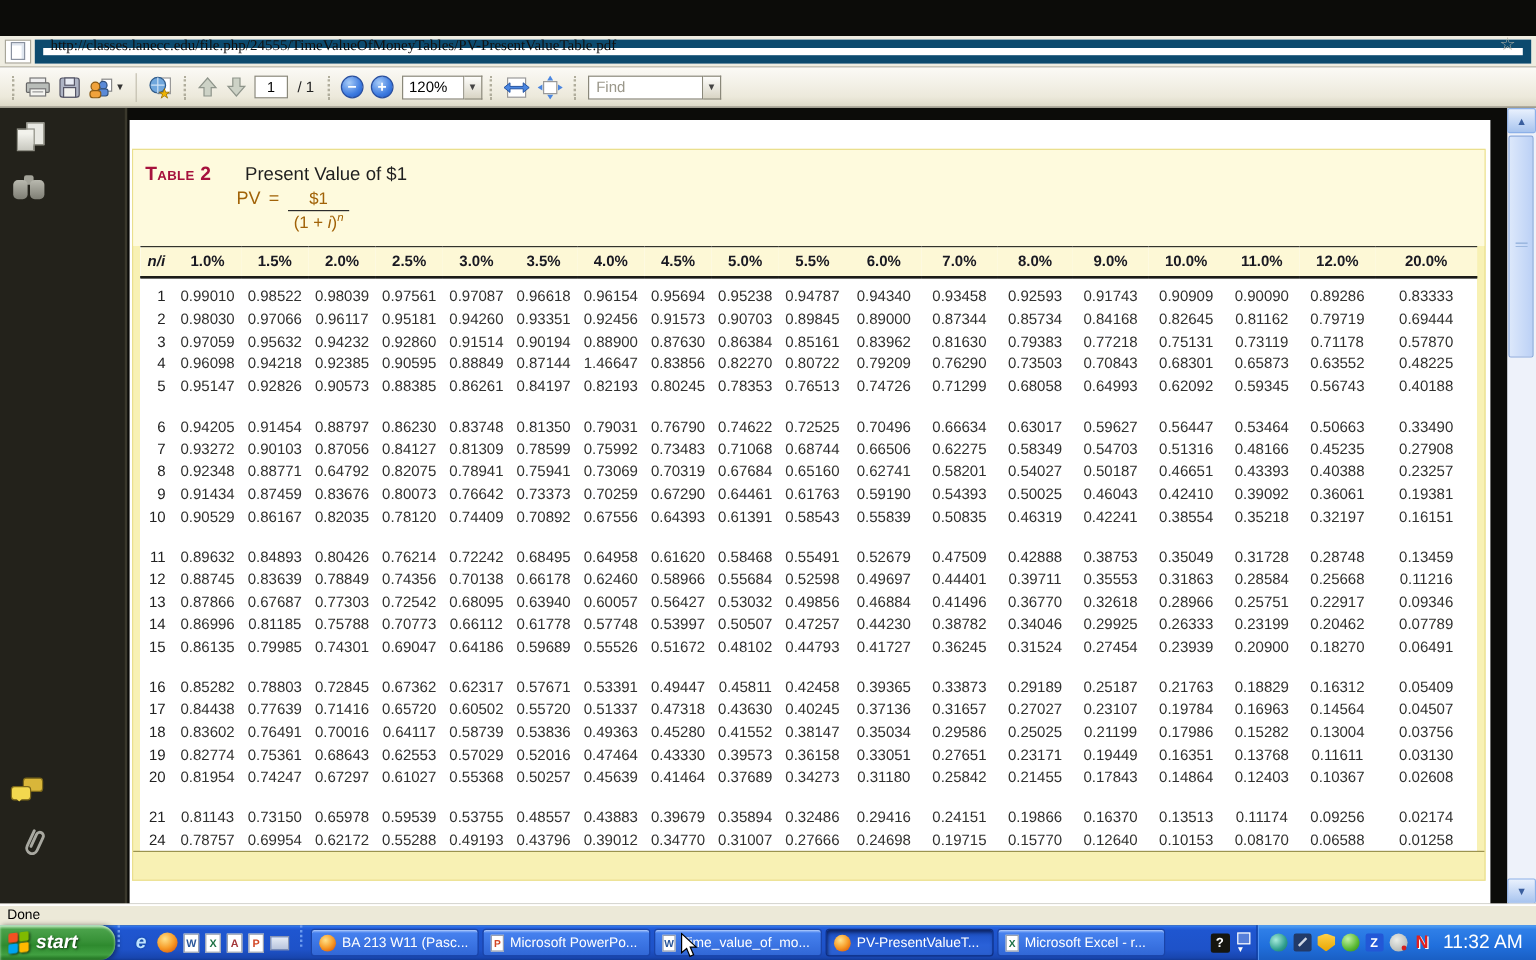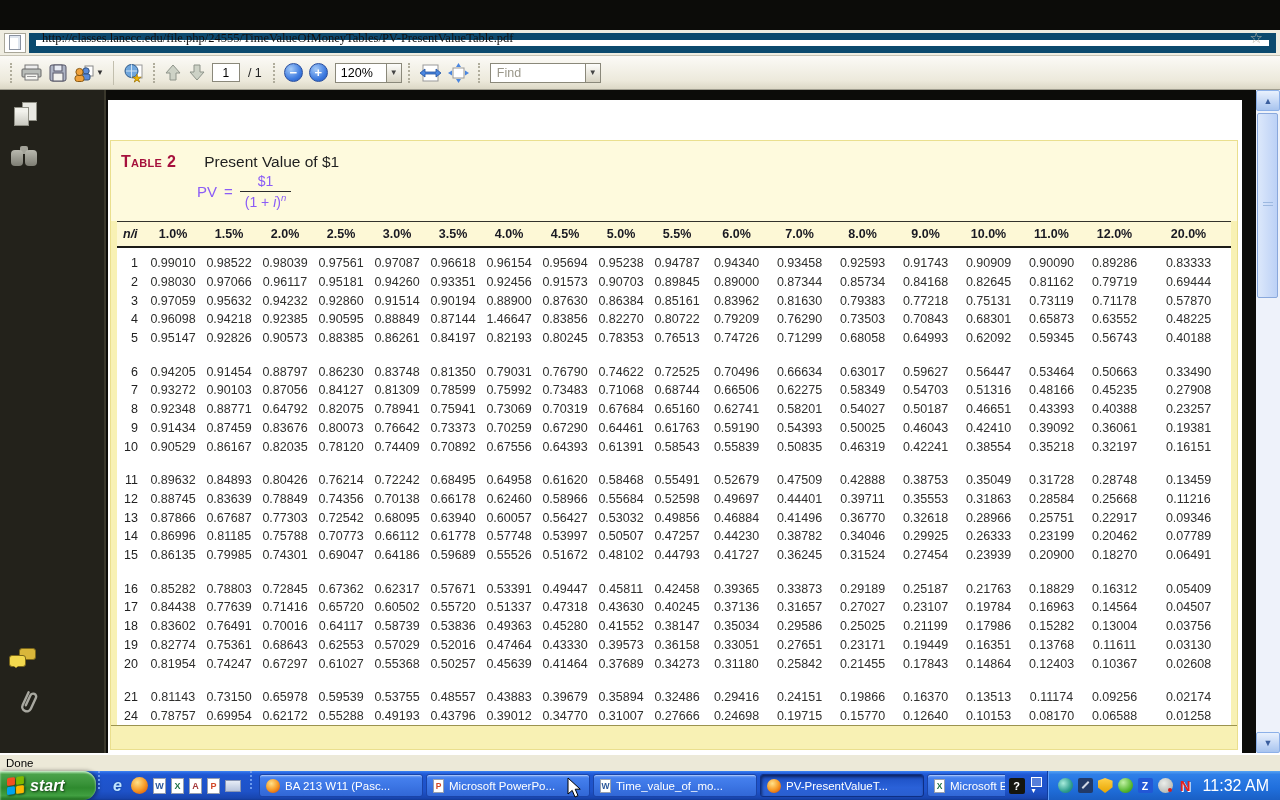--- a/index.html
+++ b/index.html
@@ -58,26 +58,26 @@
   .binoc-ic i.l{left:0;} .binoc-ic i.r{left:14px;}
   .binoc-ic u{position:absolute;left:9px;top:0;width:8px;height:8px;background:#a3a399;border-radius:2px;}
   .comments-ic{width:30px;height:24px;top:558px;left:9px;}
   .comments-ic b{position:absolute;width:17px;height:12px;border-radius:3px;border:1px solid #7a6619;box-sizing:border-box;}
   .comments-ic b.back{left:10px;top:0;background:#d9b63a;}
   .comments-ic b.front{left:0;top:7px;background:#f2d84e;}
   .comments-ic b.front:after{content:"";position:absolute;left:3px;bottom:-5px;border:3px solid transparent;border-top-color:#f2d84e;}
   .clip-ic{top:598px;left:16px;}
   
   #page{position:absolute;left:108px;top:10px;width:1134px;height:653px;background:#fff;}
-  #panel{position:absolute;left:2px;top:40px;width:1128px;height:610px;box-sizing:border-box;background:#f8f1b4;border:1px solid #eadf8e;}
+  #panel{position:absolute;left:2px;top:24px;width:1128px;height:610px;box-sizing:border-box;background:#f8f1b4;border:1px solid #eadf8e;}
   .panel-head{background:#fefadd;height:80px;box-sizing:border-box;padding:12px 0 0 10px;}
   .trow{display:flex;align-items:baseline;}
   .tlabel{font-variant:small-caps;font-weight:bold;color:#a6113d;font-size:16px;letter-spacing:.3px;}
   .ttitle{font-size:15.5px;color:#1f1f1f;margin-left:28px;}
-  .formula{margin:2px 0 0 76px;display:flex;align-items:center;gap:7px;font-size:15px;color:#8b5cf6;}
+  .formula{margin:2px 0 0 76px;display:flex;align-items:flex-start;gap:7px;font-size:15px;color:#a16207;}
   .frac{display:inline-flex;flex-direction:column;align-items:center;font-size:14px;line-height:1.25;}
   .frac .den{border-top:1.4px solid #2b2b2b;padding:0 5px;}
   .frac sup{font-size:9.5px;font-style:italic;}
   .frac .it{font-style:italic;}
   .tablewrap{padding:0 6px;background:#fff;background-clip:content-box;border-bottom:1px solid #9b934f;}
   #pv-table{width:100%;border-collapse:collapse;table-layout:fixed;}
   #pv-table thead th{background:#fdf8d6;border-top:1.5px solid #33332b;border-bottom:2px solid #1c1c18;
     font-size:12.5px;font-weight:bold;color:#191922;padding:5px 0;text-align:center;}
   #pv-table thead th.corner{text-align:left;padding-left:6px;font-style:italic;}
   #pv-table td{font-size:12.5px;color:#30302e;text-align:center;padding:2.4px 0;}
@@ -110,21 +110,21 @@
   #ql{display:flex;align-items:center;gap:5px;padding:0 7px;}
   .tgrip{width:0;height:18px;border-left:2px dotted #6d9bee;margin:0 2px;}
   .ql{width:17px;height:17px;display:flex;align-items:center;justify-content:center;}
   .ql .g{font-weight:bold;font-size:9px;}
   .ql.internet-explorer .g{font-size:16px;font-style:italic;color:#bfe3ff;text-shadow:0 0 2px #0a3f8a;}
   .ql.firefox{border-radius:50%;background:radial-gradient(circle at 38% 32%,#ffe28a,#f79c28 50%,#e0660e 80%,#b54708);}
   .ql.word,.ql.excel,.ql.access,.ql.powerpoint{width:13px;height:16px;background:#fff;border:1px solid #98a0b0;box-sizing:border-box;}
   .ql.word .g{color:#2b579a}.ql.excel .g{color:#1e7145}.ql.access .g{color:#a4373a}.ql.powerpoint .g{color:#d24726}
   .ql.outlook-express{width:16px;height:12px;background:linear-gradient(#e6ecf6,#b8c4dc);border:1px solid #8895b4;box-sizing:border-box;}
   #tasks{flex:1;display:flex;align-items:center;gap:3px;padding:0 5px;overflow:hidden;}
-  .task{flex:0 0 auto;width:164px;height:23px;box-sizing:border-box;border:1px solid #1a44a8;border-radius:3px;
+  .task{flex:0 0 auto;width:140px;height:23px;box-sizing:border-box;border:1px solid #1a44a8;border-radius:3px;
     background:linear-gradient(#84adf8 0%,#4580ee 14%,#3a73e2 60%,#3167d6 100%);box-shadow:inset 0 1px 0 #9fc0fa;
     display:flex;align-items:center;gap:5px;padding:0 6px;color:#fff;font-size:11.5px;}
   .task.active{background:linear-gradient(#1b4ec2,#2a61d8 60%,#2a5fd0);box-shadow:inset 1px 2px 3px rgba(0,0,20,.55);border-color:#0e2f84;}
   .task .lbl{white-space:nowrap;overflow:hidden;text-overflow:ellipsis;}
   .ticon{flex:0 0 auto;width:14px;height:14px;display:flex;align-items:center;justify-content:center;}
   .ticon .g{font-weight:bold;font-size:8.5px;}
   .ticon.firefox{border-radius:50%;background:radial-gradient(circle at 38% 32%,#ffe28a,#f79c28 50%,#e0660e 80%,#b54708);}
   .ticon.word,.ticon.excel,.ticon.powerpoint{width:11px;height:14px;background:#fff;border:1px solid #98a0b0;box-sizing:border-box;}
   .ticon.word .g{color:#2b579a}.ticon.excel .g{color:#1e7145}.ticon.powerpoint .g{color:#d24726}
   #miniics{display:flex;align-items:center;gap:4px;padding:0 4px;}

